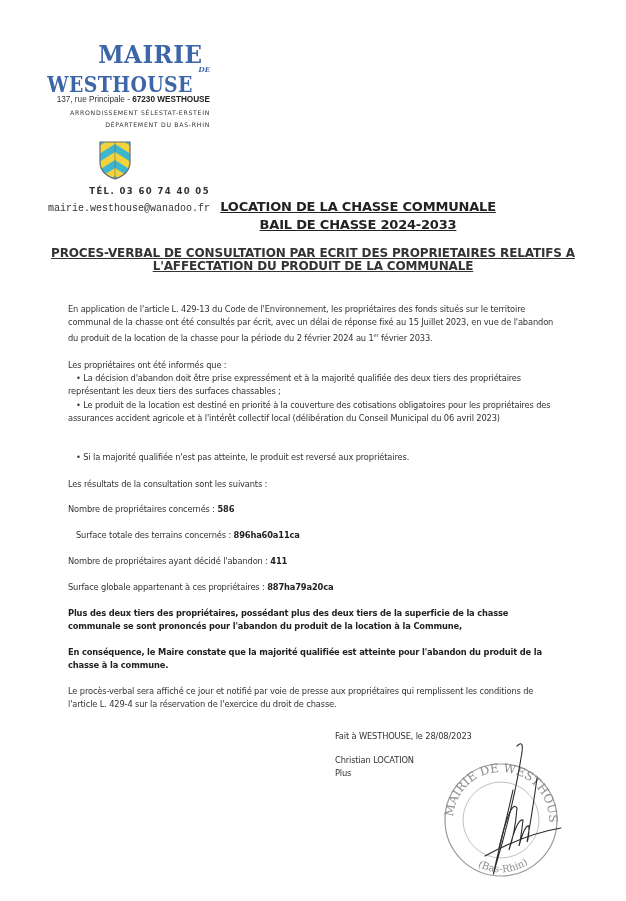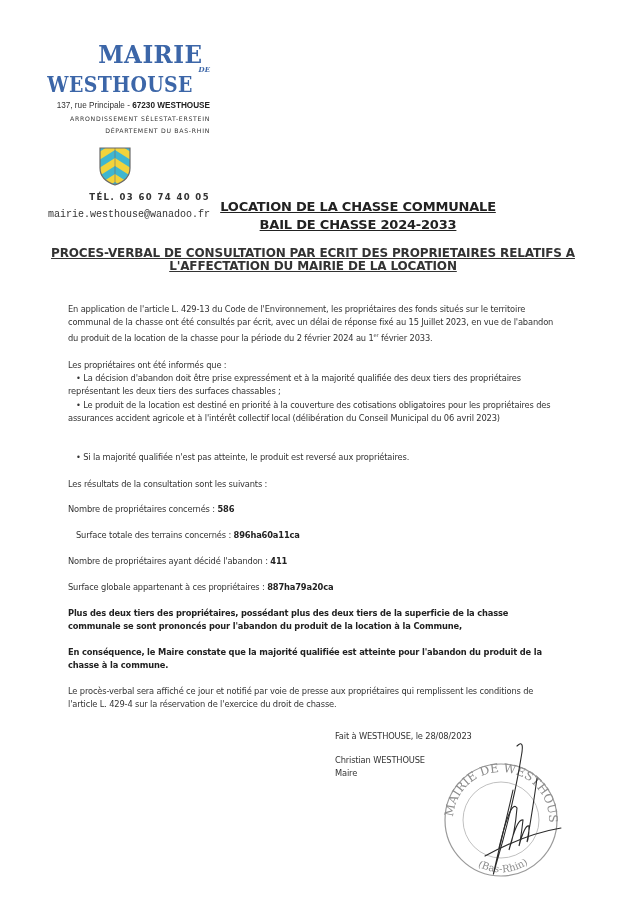--- a/index.html
+++ b/index.html
@@ -2,21 +2,21 @@
 <html><head>
   <meta charset="utf-8">
   <style>
     html, body { margin: 0; padding: 0; background: #ffffff; }
     body { width: 626px; height: 901px; position: relative; overflow: hidden; color: #222; }
 
     .letterhead { position: absolute; left: 20px; top: 44px; width: 190px; text-align: right; }
     .brand-main { font-family: "DejaVu Serif", serif; font-weight: bold; color: #3c66a8; font-size: 25px; line-height: 22px; letter-spacing: 0.5px; transform: scaleX(0.92); }
     .brand-de { font-family: "DejaVu Serif", serif; font-style: italic; font-weight: bold; color: #3c66a8; font-size: 7px; line-height: 7px; }
     .brand-main.second { font-size: 23px; transform: scaleX(0.82); }
-    .address { font-family: "Liberation Sans", sans-serif; font-size: 8.2px; color: #333; margin-top: 6px; white-space: nowrap; }
+    .address { font-family: "Liberation Sans", sans-serif; font-size: 8.2px; color: #333; margin-top: 0; white-space: nowrap; }
     .address b { font-weight: bold; color: #222; }
     .arr, .dept { font-family: "DejaVu Sans", sans-serif; font-size: 6.2px; letter-spacing: 0.7px; color: #333; margin-top: 5px; white-space: nowrap; }
     .crest { width: 34px; height: 40px; margin: 12px auto 6px; display: block; }
     .tel { font-family: "DejaVu Sans", sans-serif; font-weight: bold; font-size: 8.5px; letter-spacing: 1.4px; color: #333; margin-top: 4px; white-space: nowrap; }
     .email { font-family: Liberation Mono, monospace; font-size: 10px; color: #333; margin-top: 7px; }
 
     .title-block { position: absolute; left: 0; width: 626px; top: 198px; text-align: center; font-family: "DejaVu Sans", sans-serif; padding-left: 45px; }
     .title-line { font-weight: bold; font-size: 13px; text-decoration: underline; color: #222; line-height: 18px; letter-spacing: -0.2px; }
     .subtitle-block { position: absolute; left: 0; width: 626px; top: 247px; text-align: center; font-family: "DejaVu Sans", sans-serif; }
     .subtitle-line { font-weight: bold; font-size: 12px; text-decoration: underline; color: #333; line-height: 13px; letter-spacing: -0.15px; }
@@ -67,21 +67,21 @@
   <div class="email">mairie.westhouse@wanadoo.fr</div>
 </div>
 
 <div class="title-block">
   <div class="title-line">LOCATION DE LA CHASSE COMMUNALE</div>
   <div class="title-line">BAIL DE CHASSE 2024-2033</div>
 </div>
 
 <div class="subtitle-block">
   <div class="subtitle-line">PROCES-VERBAL DE CONSULTATION PAR ECRIT DES PROPRIETAIRES RELATIFS A</div>
-  <div class="subtitle-line">L'AFFECTATION DU MAIRIE DE LA LOCATION</div>
+  <div class="subtitle-line">L'AFFECTATION DU PRODUIT DE LA COMMUNALE</div>
 </div>
 
 <div class="body-text p-intro"><span>En application de l'article L. 429-13 du Code de l'Environnement, les propriétaires des fonds situés sur le territoire communal de la chasse ont été consultés par écrit, avec un délai de réponse fixé au 15 Juillet 2023, en vue de l'abandon du produit de la location de la chasse pour la période du 2 février 2024 au 1</span><sup style="font-size:5px">er</sup><span> février 2033.</span></div>
 
 <div class="body-text p-informed">
   <div>Les propriétaires ont été informés que :</div>
   <div><span style="padding-left:8px">•&nbsp;</span><span>La décision d'abandon doit être prise expressément et à la majorité qualifiée des deux tiers des propriétaires représentant les deux tiers des surfaces chassables ;</span></div>
   <div><span style="padding-left:8px">•&nbsp;</span><span>Le produit de la location est destiné en priorité à la couverture des cotisations obligatoires pour les propriétaires des assurances accident agricole et à l'intérêt collectif local (délibération du Conseil Municipal du 06 avril 2023)</span></div>
 </div>
 
@@ -94,22 +94,22 @@
 <div class="result-line r3"><span>Nombre de propriétaires ayant décidé l'abandon : </span><b>411</b></div>
 <div class="result-line r4"><span>Surface globale appartenant à ces propriétaires : </span><b>887ha79a20ca</b></div>
 
 <div class="body-text bold-para p-plus">Plus des deux tiers des propriétaires, possédant plus des deux tiers de la superficie de la chasse communale se sont prononcés pour l'abandon du produit de la location à la Commune,</div>
 <div class="body-text bold-para p-consequence">En conséquence, le Maire constate que la majorité qualifiée est atteinte pour l'abandon du produit de la chasse à la commune.</div>
 <div class="body-text p-proces">Le procès-verbal sera affiché ce jour et notifié par voie de presse aux propriétaires qui remplissent les conditions de l'article L. 429-4 sur la réservation de l'exercice du droit de chasse.</div>
 
 <div class="signature-block">
   <div>Fait à WESTHOUSE, le 28/08/2023</div>
   <div class="sig-spacer"></div>
-  <div>Christian WESTHOUSE</div>
-  <div>Maire</div>
+  <div>Christian LOCATION</div>
+  <div>Plus</div>
 </div>
 
 <svg class="stamp" viewBox="0 0 140 150">
   <defs>
     <path id="stamp-arc-top" d="M28 82 A48 48 0 0 1 124 82"></path>
     <path id="stamp-arc-bottom" d="M40 118 A48 48 0 0 0 112 118"></path>
   </defs>
   <circle cx="76" cy="82" r="56" fill="none" stroke="#9a9a9a" stroke-width="1.2"></circle>
   <circle cx="76" cy="82" r="38" fill="none" stroke="#b0b0b0" stroke-width="0.8"></circle>
   <text font-family="DejaVu Serif, serif" font-size="12" fill="#8c8c8c">

